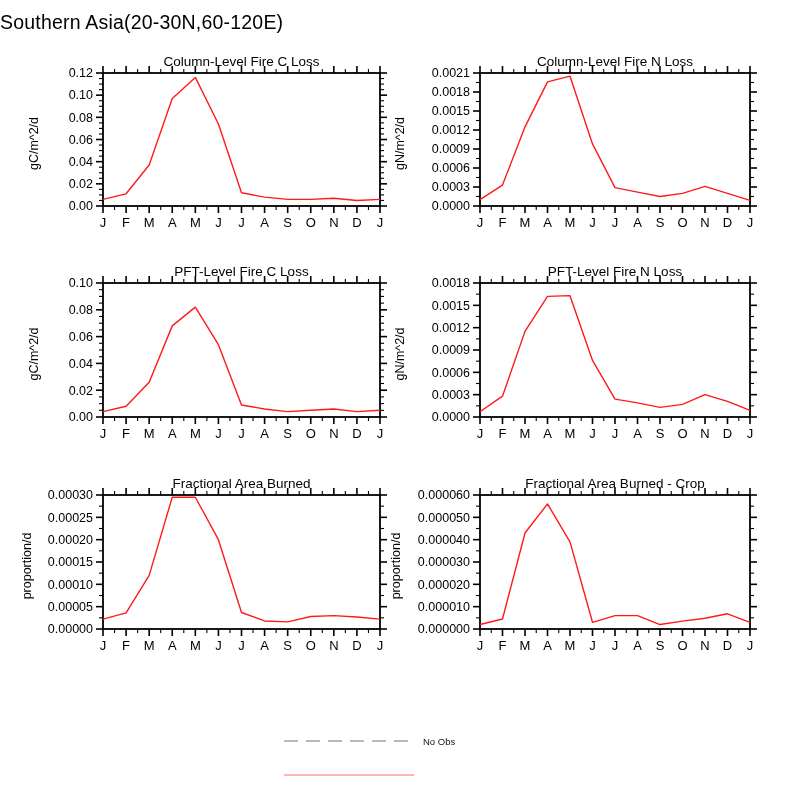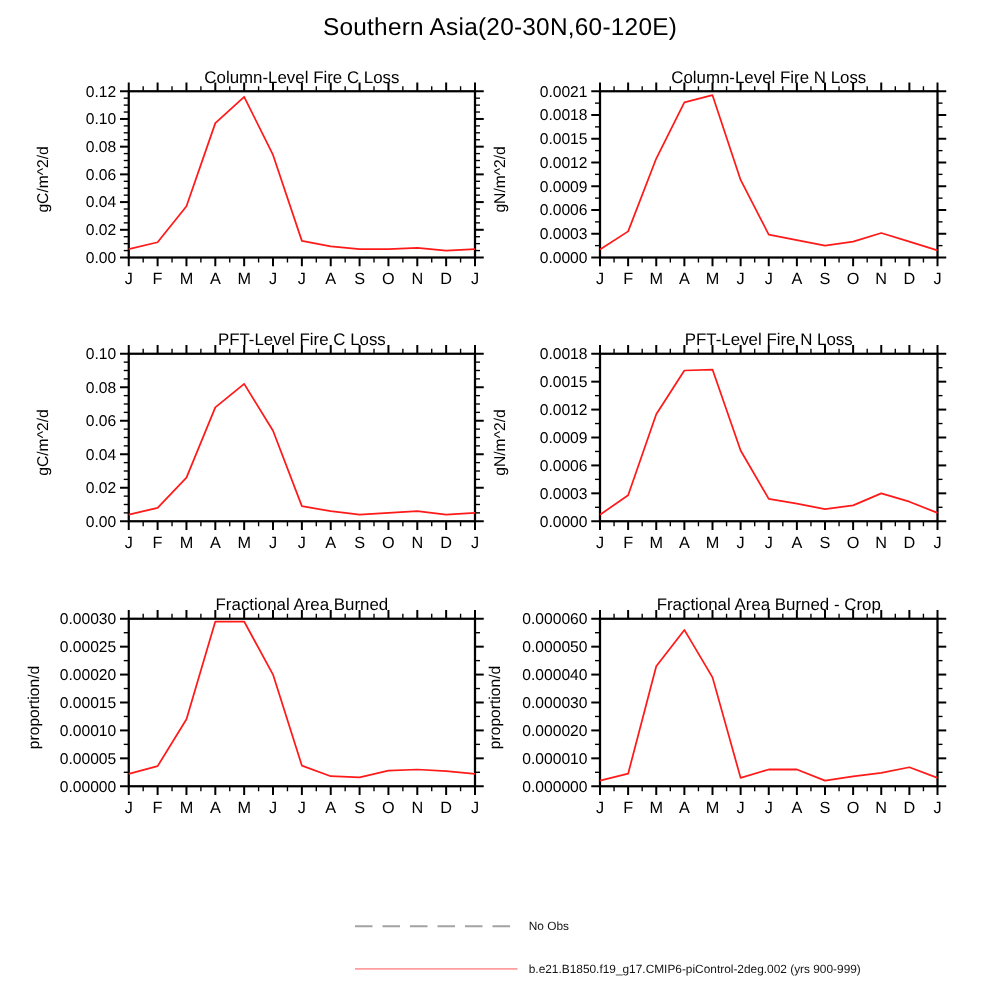--- a/index.html
+++ b/index.html
@@ -1,21 +1,21 @@
 <!DOCTYPE html>
 <html><head>
 <meta charset="utf-8">
 <style>
   html,body { margin:0; padding:0; background:#ffffff; }
   .page {
     position:relative; width:800px; height:800px; background:#ffffff;
     font-family:"Liberation Sans", sans-serif; overflow:hidden; color:#000;
   }
   .main-title {
-    position:absolute; top:11px; left:0; width:800px; text-align:center;
+    position:absolute; top:11px; left:0; width:800px; text-align:left;
     font-size:19.5px; letter-spacing:0.2px; color:#000;
   }
   #charts { position:absolute; left:0; top:0; }
   #charts text { font-family:"Liberation Sans", sans-serif; fill:#000; }
   .legend-row {
     position:absolute; left:283px; display:flex; align-items:flex-end; gap:8px; height:12px;
   }
   .legend-row.row-0 { top:735px; }
   .legend-row.row-1 { top:769px; }
   .legend-label { font-size:9.5px; color:#141414; white-space:nowrap; }
@@ -677,15 +677,14 @@
     <svg width="132" height="12">
       <line id="legend-swatch-0" x1="1" y1="6" x2="131" y2="6" stroke-width="1.7" stroke-dasharray="14,8" stroke="#a3a3a3"></line>
     </svg>
     <span class="legend-label">No Obs</span>
   </div>
 
   <div class="legend-row row-1">
     <svg width="132" height="12">
       <line id="legend-swatch-1" x1="1" y1="6" x2="131" y2="6" stroke-width="1.4" stroke="#ff9e9e"></line>
     </svg>
-    <span class="legend-label">b.e21.B1850.f19_g17.CMIP6-piControl-2deg.002 (yrs 900-999)</span>
   </div>
 </div>
 
 </body></html>

